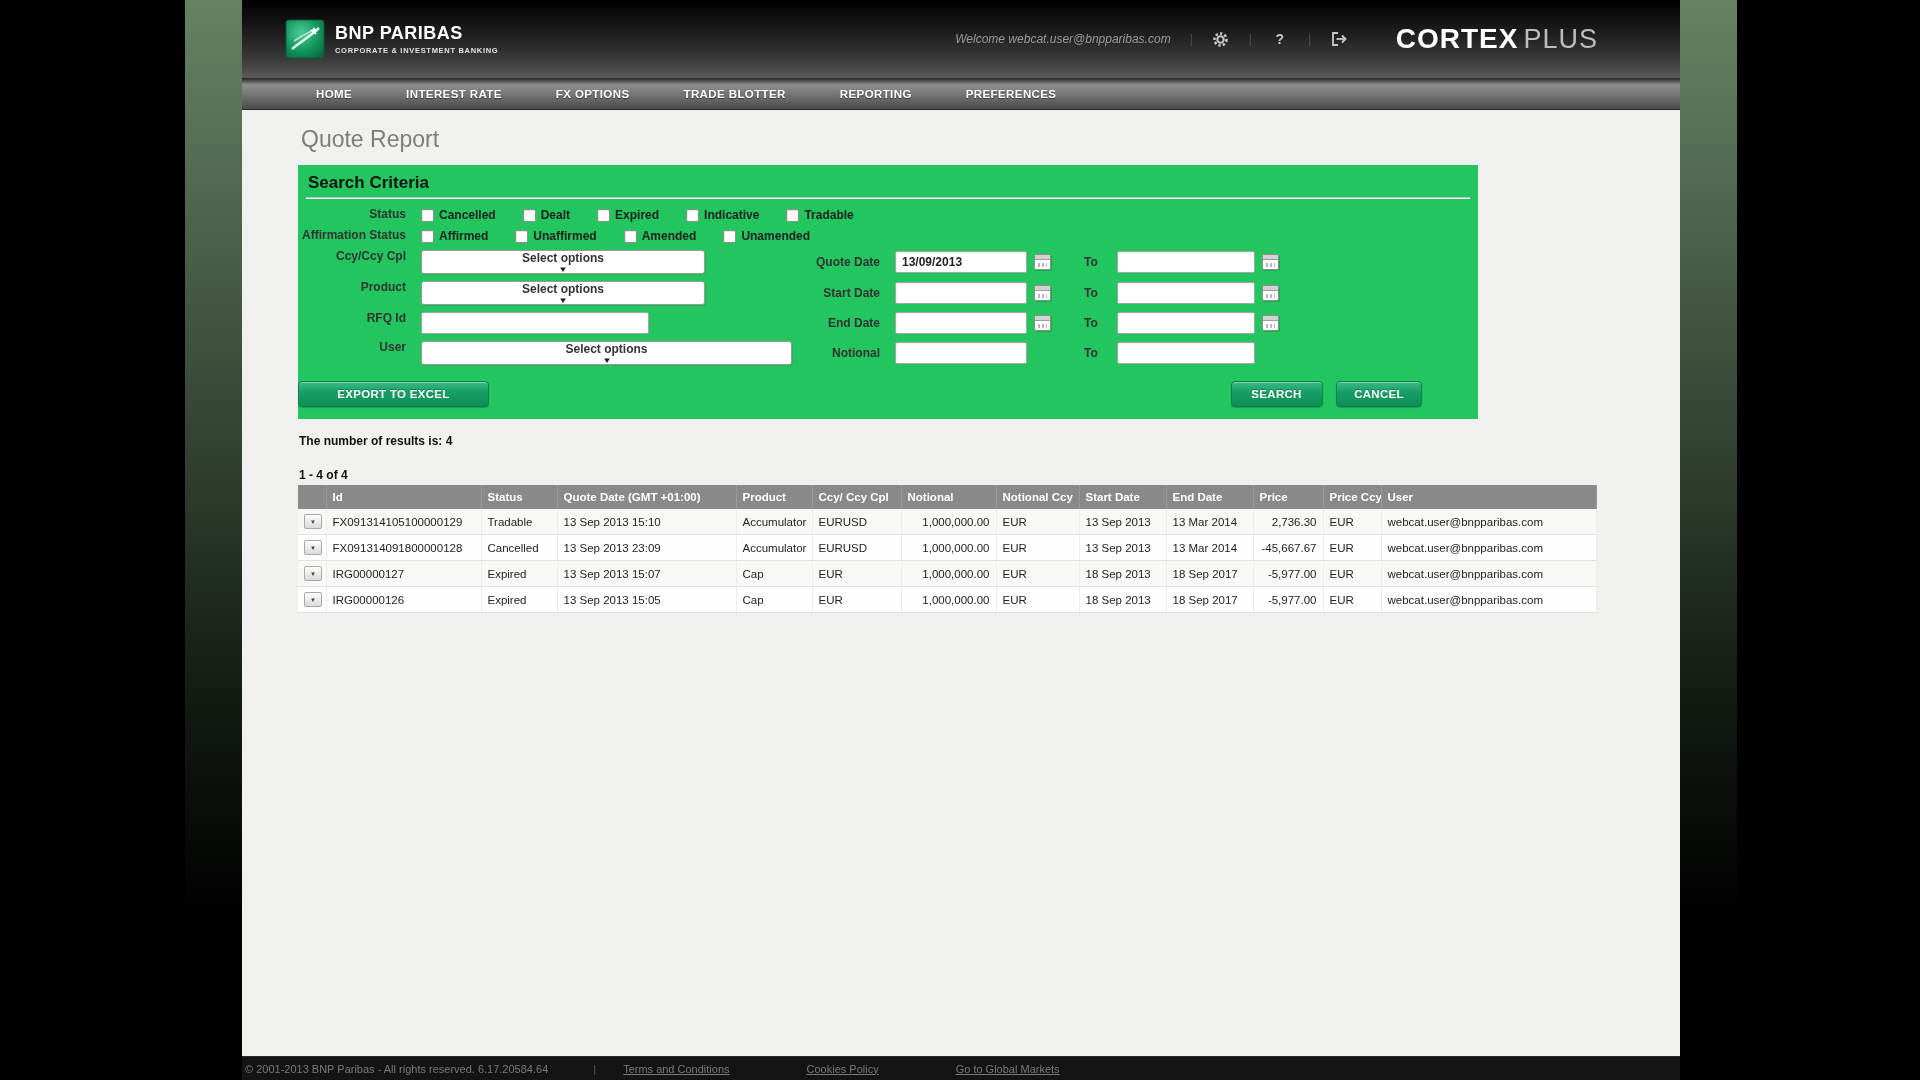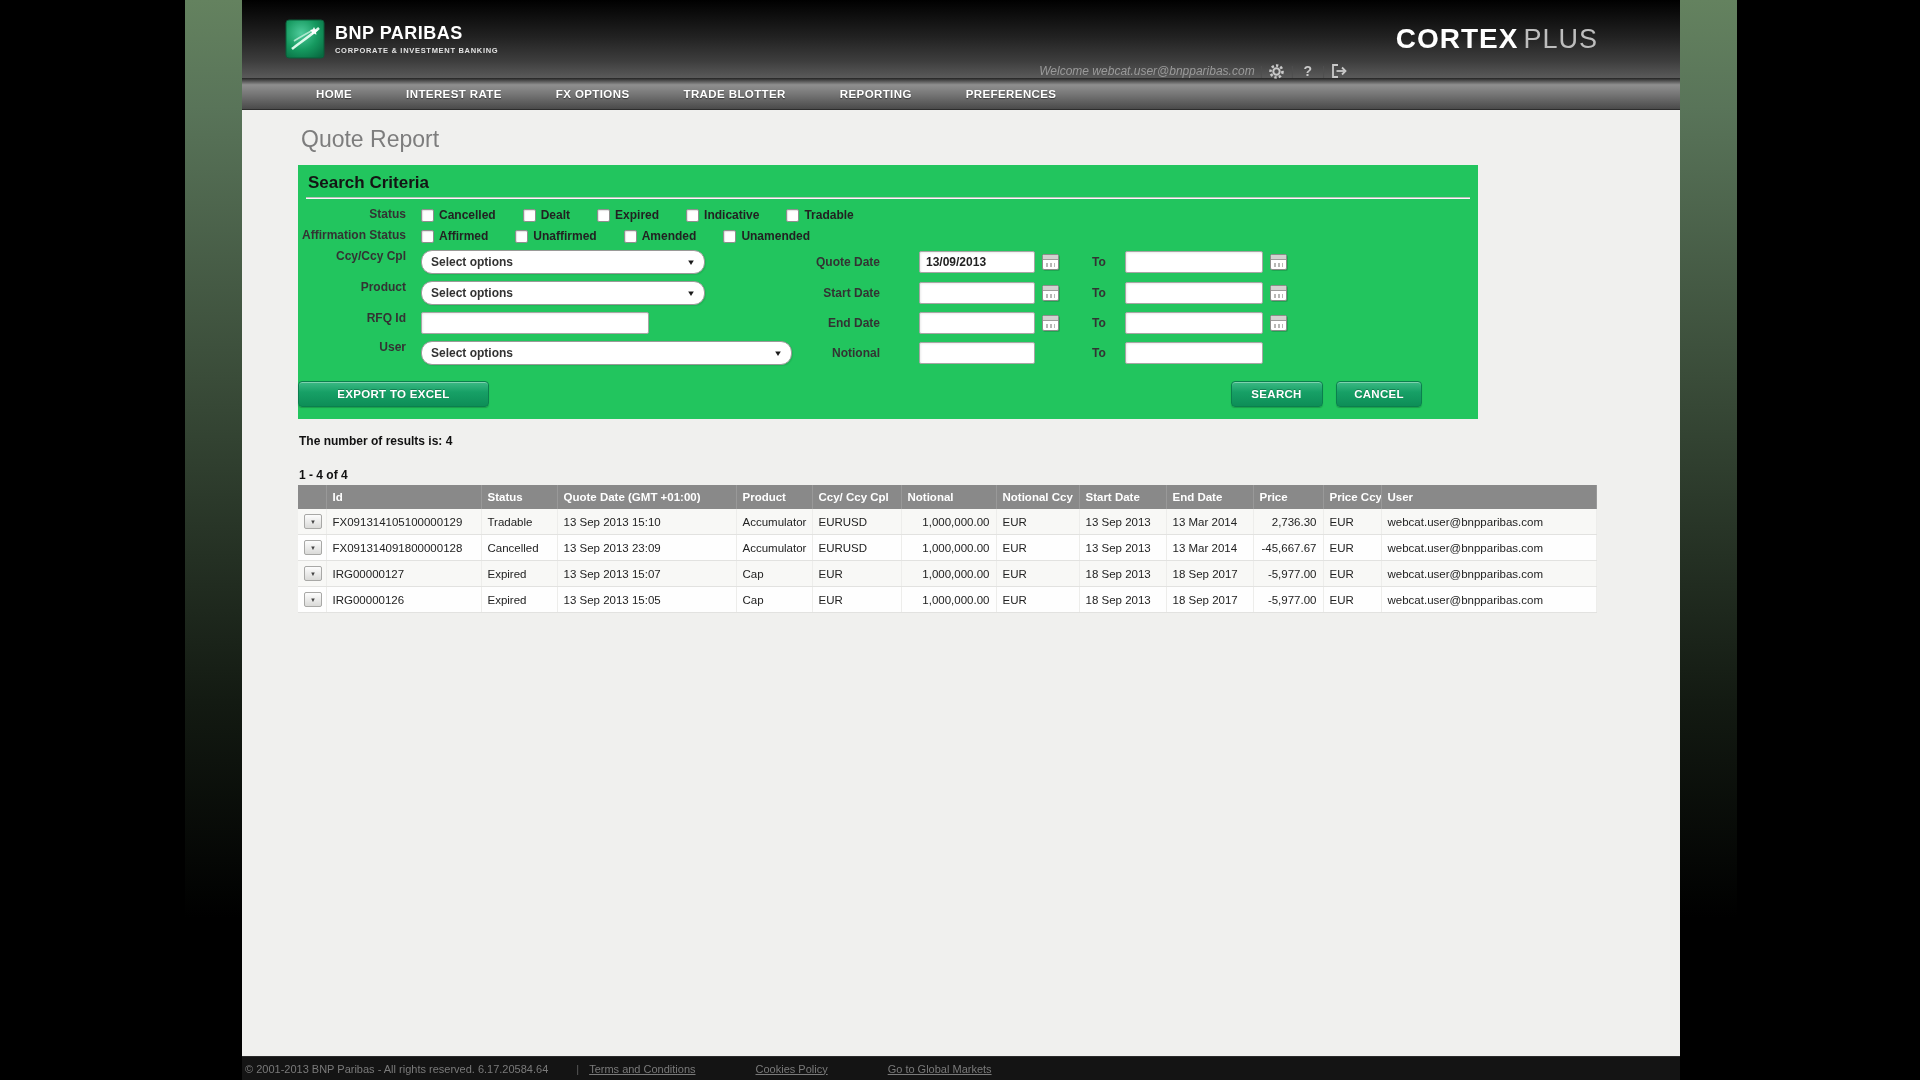--- a/index.html
+++ b/index.html
@@ -15,21 +15,21 @@
   
   .topbar { height:78px; position:relative; flex:none;
     background:linear-gradient(180deg,#000 0%,#0e0e0e 20%,#222 48%,#3d3d3d 78%,#5a5a5a 100%);
     display:flex; align-items:center; }
   .logo-block { display:flex; align-items:center; margin-left:43px; }
   .logo-mark { width:40px; height:40px; flex:none; }
   .logo-text { margin-left:10px; color:#fff; }
   .logo-title { font-size:18px; font-weight:bold; letter-spacing:0.5px; }
   .logo-subtitle { font-size:7.5px; font-weight:bold; letter-spacing:0.7px; color:#e2e2e2; margin-top:2px; }
   .user-cluster { position:absolute; right:332px; top:50%; transform:translateY(-50%);
-    display:flex; align-items:center; gap:5px;margin-top:32px; }
+    display:flex; align-items:center; gap:19px; }
   .welcome { font-size:12px; font-style:italic; color:#9a9a9a; }
   .hsep { color:#4f4f4f; font-size:12px; }
   .hicon { width:18px; height:18px; display:flex; align-items:center; justify-content:center; cursor:pointer; }
   .help-glyph { color:#c9c9c9; font-size:14px; font-weight:bold; }
   .brand { position:absolute; right:82px; top:50%; transform:translateY(-50%); white-space:nowrap; }
   .brand-main { color:#fff; font-size:28px; font-weight:bold; letter-spacing:1px; }
   .brand-suffix { color:#bdbdbd; font-size:27px; font-weight:normal; letter-spacing:1px; margin-left:5px; }
 
   
   .nav { height:32px; flex:none;
@@ -54,31 +54,31 @@
   .left-cell { width:510px; display:flex; flex:none; }
   .rlabel { width:72px; text-align:right; font-size:12px; font-weight:bold; color:#333;
     margin-right:15px; flex:none; }
   .to-label { margin-left:33px; font-size:12px; font-weight:bold; color:#333; flex:none; }
 
   .cb-group { display:flex; align-items:center; gap:27px; }
   .cb-item { display:flex; align-items:center; gap:5px; font-size:12px; font-weight:bold; color:#222; }
   .checkbox { width:13px; height:13px; background:#fff; border:1px solid #8f8f8f; border-radius:2px;
     box-shadow:inset 1px 1px 1px rgba(0,0,0,0.12); cursor:pointer; flex:none; }
 
-  .dd { height:24px; background:#fff; border:1px solid #9a9a98; border-radius:11px;
+  .dd { height:24px; background:#fff; border:1px solid #9a9a98; border-radius:3px;
     display:flex; align-items:center; justify-content:space-between; padding:0 9px;
     font-size:12px; font-weight:bold; color:#333; cursor:pointer;
-    box-shadow:1px 1px 1px rgba(0,0,0,0.08); }
+    box-shadow:1px 1px 1px rgba(0,0,0,0.08);flex-direction:column; }
   .dd-arrow { font-size:8px; color:#1a1a1a; transform:scaleX(1.2); }
   .w284 { width:284px; } .w371 { width:371px; }
 
   .ti { height:22px; background:#fff; border:1px solid #a6a6a4; border-radius:2px; padding:0 6px;
     font-family:"Liberation Sans", sans-serif; font-size:12px; font-weight:bold; color:#222;
     box-shadow:inset 1px 1px 2px rgba(0,0,0,0.08); }
-  .w228 { width:228px; } .w136 { width:116px;margin-left:24px; } .w138 { width:138px; }
+  .w228 { width:228px; } .w136 { width:132px; } .w138 { width:138px; }
 
   .cal { width:17px; height:16px; background:#fff; border:1px solid #8d8d8b; border-radius:2px;
     position:relative; margin-left:7px; flex:none; cursor:pointer;
     box-shadow:1px 1px 0 rgba(0,0,0,0.15); }
   .cal::before { content:""; position:absolute; left:0; right:0; top:0; height:4px;
     background:#d2d2d0; border-bottom:1px solid #9d9d9b; }
   .cal::after { content:""; position:absolute; left:3px; top:8px; width:9px; height:4px;
     background:repeating-linear-gradient(90deg,#b8b8b6 0 2px,transparent 2px 4px); }
   .cal-spacer { width:24px; flex:none; }
   .ml19 { margin-left:19px; }
@@ -106,21 +106,21 @@
     white-space:nowrap; overflow:hidden; }
   table.results tr:nth-child(odd) td { background:#f8f8f6; }
   table.results tr:nth-child(even) td { background:#fefefe; }
   td.num, th.num-h { text-align:right; }
   .expand-btn { width:18px; height:15px; display:flex; align-items:center; justify-content:center;
     background:linear-gradient(180deg,#fdfdfd,#dadad8); border:1px solid #a8a8a6; border-radius:2px;
     font-size:6px; color:#444; cursor:pointer; }
 
   
   .footer { height:24px; flex:none; background:#141414; border-top:1px solid #2a2a2a;
-    display:flex; align-items:center; font-size:11px; color:#7a7a7a; padding-left:3px; }
+    display:flex; align-items:center; font-size:11px; color:#7a7a7a; padding-left:3px;gap:17px; }
   .footer a { color:#7a7a7a; text-decoration:underline; cursor:pointer; }
   .f-copy { margin-right:28px; }
   .f-sep { margin-right:10px; color:#5c5c5c; }
   .f-link { margin-right:60px; }
 </style>
 </head>
 <body>
 
 <div class="stage">
   <div class="green-strip left"></div>

